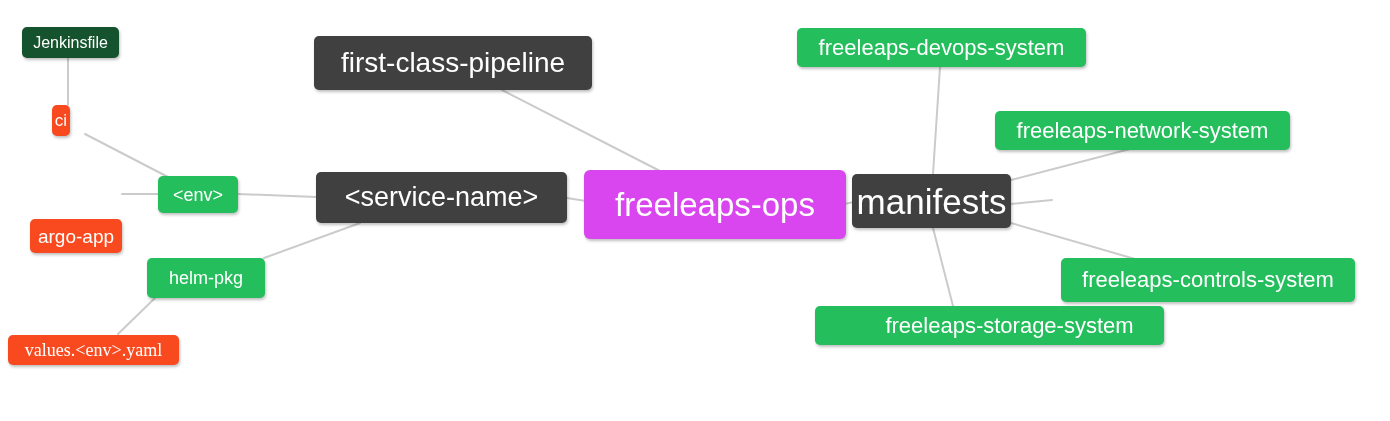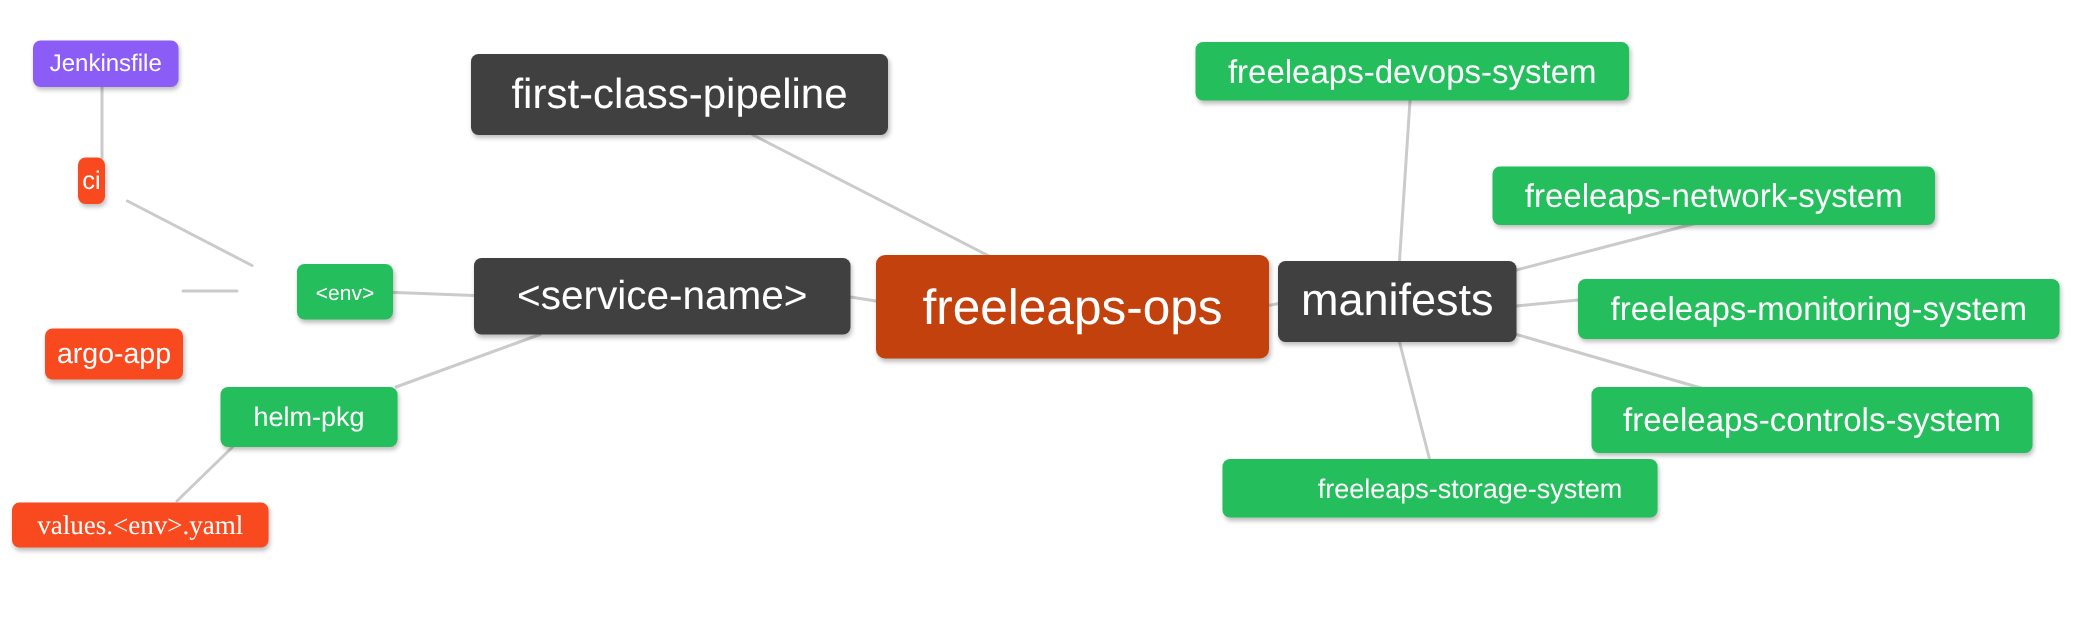--- a/index.html
+++ b/index.html
@@ -30,22 +30,22 @@
     border-radius: 5px;
     box-shadow: 1px 2px 3px rgba(0,0,0,0.25);
     white-space: nowrap;
     cursor: pointer;
     box-sizing: border-box;
     line-height: 1;
   }
   .blue   { background: #404040; }
   .green  { background: #24be5c; }
   .red    { background: #f94a1f; }
-  .orange { background: #8b5cf6; }
-  .dark   { background: #c2410c; border-radius: 6px; }
+  .orange { background: #14532d; }
+  .dark   { background: #d946ef; border-radius: 6px; }
 </style>
 </head>
 <body>
 
 <div class="canvas">
 
   <svg class="edges" viewBox="0 0 1390 421" xmlns="http://www.w3.org/2000/svg" aria-hidden="true">
     <line x1="68" y1="58" x2="68" y2="105"></line>
     <line x1="85" y1="134" x2="168" y2="177"></line>
     <line x1="122" y1="194" x2="158" y2="194"></line>
@@ -61,37 +61,36 @@
     <line x1="1011" y1="223" x2="1135" y2="259"></line>
     <line x1="933" y1="228" x2="953" y2="306"></line>
   </svg>
 
   <div class="node orange" style="left:22px;   top:27px;  width:97px;  height:31px; font-size:16px;">Jenkinsfile</div>
 
   <div class="node red" style="left:52px;   top:105px; width:18px;  height:31px; font-size:17px;">ci</div>
 
   <div class="node red" style="left:30px;   top:177px; width:92px;  height:34px; font-size:19px;margin-top:42px;">argo-app</div>
 
-  <div class="node green" style="left:158px;  top:176px; width:64px;  height:37px; font-size:14px;margin-left:40px;">&lt;env&gt;</div>
+  <div class="node green" style="left:158px;  top:176px; width:80px;  height:37px; font-size:18px;">&lt;env&gt;</div>
 
   <div class="node green" style="left:147px;  top:258px; width:118px; height:40px; font-size:18px;">helm-pkg</div>
 
   <div class="node red" style="left:8px;    top:335px; width:171px; height:30px; font-size:18px;font-family:Liberation Serif, serif;">values.&lt;env&gt;.yaml</div>
 
   <div class="node blue" style="left:314px;  top:36px;  width:278px; height:54px; font-size:28px;">first-class-pipeline</div>
 
   <div class="node blue" style="left:316px;  top:172px; width:251px; height:51px; font-size:27px;">&lt;service-name&gt;</div>
 
   <div class="node dark" style="left:584px;  top:170px; width:262px; height:69px; font-size:33px;">freeleaps-ops</div>
 
-  <div class="node blue" style="left:852px;  top:174px; width:159px; height:54px; font-size:30px;">manifests</div>
+  <div class="node blue" style="left:852px;  top:174px; width:159px; height:54px; font-size:35px;">manifests</div>
 
   <div class="node green" style="left:797px;  top:28px;  width:289px; height:39px; font-size:22px;">freeleaps-devops-system</div>
 
   <div class="node green" style="left:995px; top:111px; width:295px; height:39px; font-size:22px;">freeleaps-network-system</div>
 
-  <div class="node green" style="left:1052px; top:186px; width:321px; height:40px; font-size:22px;">freeleaps-monitoring-system</div>
 
   <div class="node green" style="left:1061px; top:258px; width:294px; height:44px; font-size:22px;">freeleaps-controls-system</div>
 
-  <div class="node green" style="left:815px;  top:306px; width:290px; height:39px; font-size:18px;padding-left:40px;">freeleaps-storage-system</div>
+  <div class="node green" style="left:815px;  top:306px; width:349px; height:39px; font-size:22px;padding-left:40px;">freeleaps-storage-system</div>
 
 </div>
 
 </body></html>

